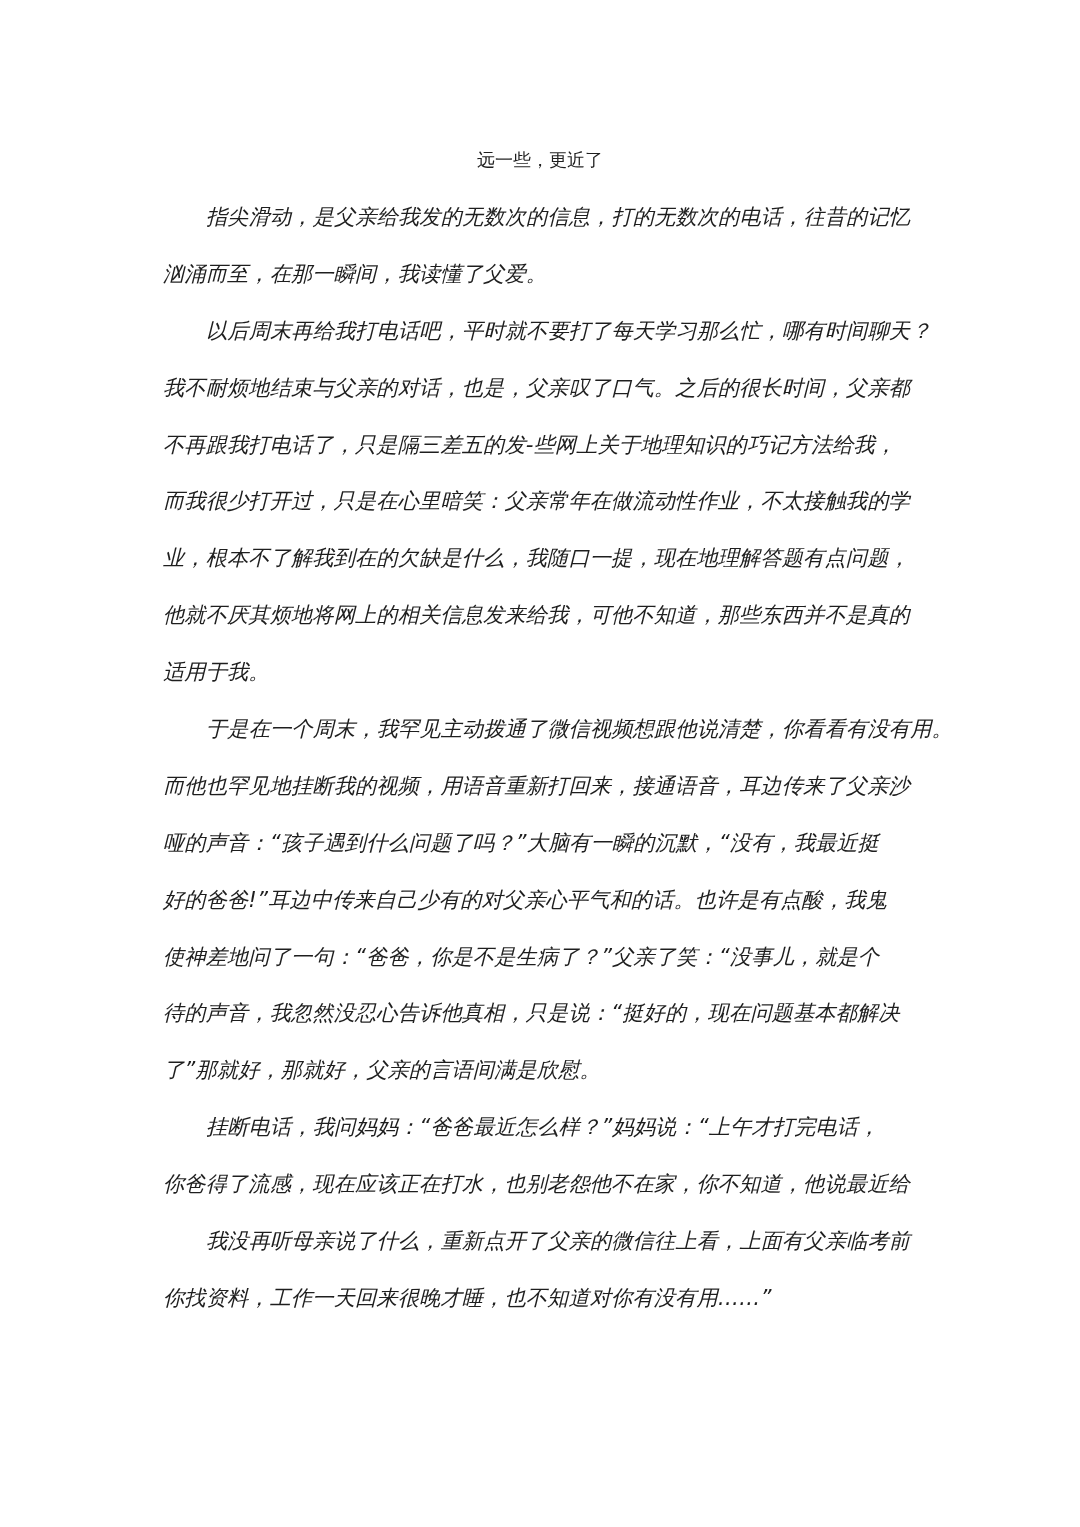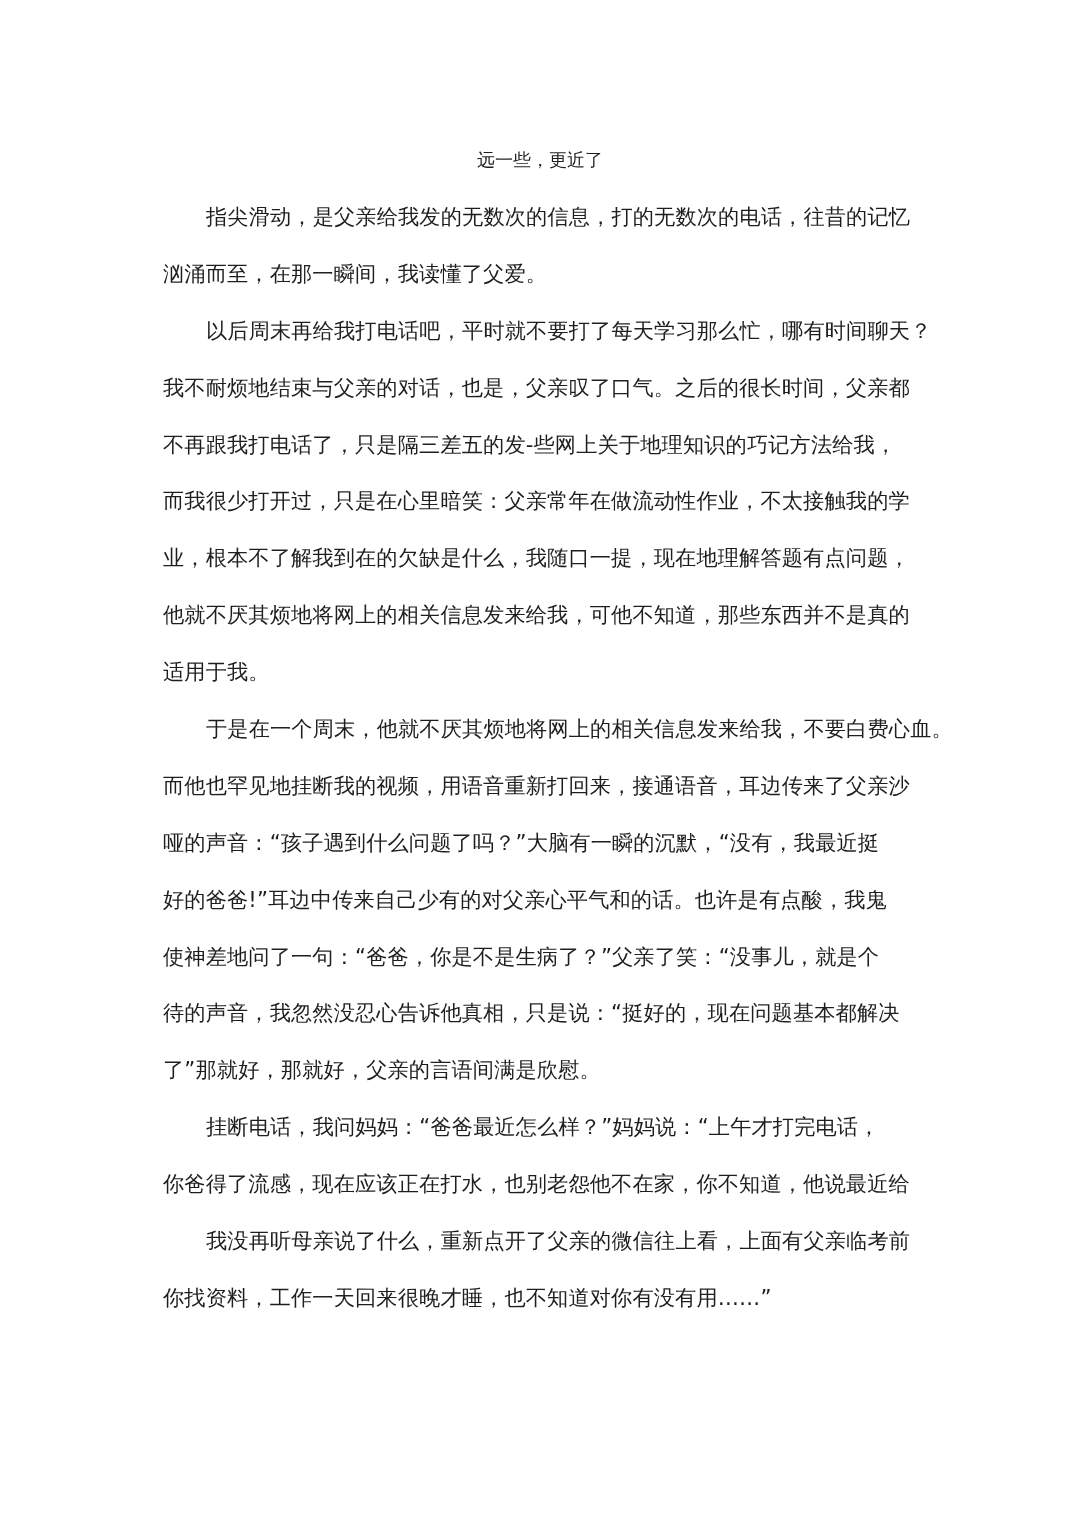--- a/index.html
+++ b/index.html
@@ -38,20 +38,21 @@
       left: 163px;
       top: 200px;
       width: 756px;
     }
     .line {
       height: 56.9px;
       line-height: 34px;
       font-size: 21.2px;
       white-space: nowrap;
       letter-spacing: 0.15px;
+      font-style: italic;
     }
     .line.indent {
       padding-left: 43px;
     }
   </style>
 </head>
 <body>
 
 <div class="page">
   <div class="title">远一些，更近了</div>
@@ -59,21 +60,21 @@
   <div class="body-text">
     <div class="line indent">指尖滑动，是父亲给我发的无数次的信息，打的无数次的电话，往昔的记忆</div>
     <div class="line">汹涌而至，在那一瞬间，我读懂了父爱。</div>
     <div class="line indent">以后周末再给我打电话吧，平时就不要打了每天学习那么忙，哪有时间聊天？</div>
     <div class="line">我不耐烦地结束与父亲的对话，也是，父亲叹了口气。之后的很长时间，父亲都</div>
     <div class="line">不再跟我打电话了，只是隔三差五的发-些网上关于地理知识的巧记方法给我，</div>
     <div class="line">而我很少打开过，只是在心里暗笑：父亲常年在做流动性作业，不太接触我的学</div>
     <div class="line">业，根本不了解我到在的欠缺是什么，我随口一提，现在地理解答题有点问题，</div>
     <div class="line">他就不厌其烦地将网上的相关信息发来给我，可他不知道，那些东西并不是真的</div>
     <div class="line">适用于我。</div>
-    <div class="line indent">于是在一个周末，他就不厌其烦地将网上的相关信息发来给我，不要白费心血。</div>
+    <div class="line indent">于是在一个周末，我罕见主动拨通了微信视频想跟他说清楚，你看看有没有用。</div>
     <div class="line">而他也罕见地挂断我的视频，用语音重新打回来，接通语音，耳边传来了父亲沙</div>
     <div class="line">哑的声音：“孩子遇到什么问题了吗？”大脑有一瞬的沉默，“没有，我最近挺</div>
     <div class="line">好的爸爸!”耳边中传来自己少有的对父亲心平气和的话。也许是有点酸，我鬼</div>
     <div class="line">使神差地问了一句：“爸爸，你是不是生病了？”父亲了笑：“没事儿，就是个</div>
     <div class="line">待的声音，我忽然没忍心告诉他真相，只是说：“挺好的，现在问题基本都解决</div>
     <div class="line">了”那就好，那就好，父亲的言语间满是欣慰。</div>
     <div class="line indent">挂断电话，我问妈妈：“爸爸最近怎么样？”妈妈说：“上午才打完电话，</div>
     <div class="line">你爸得了流感，现在应该正在打水，也别老怨他不在家，你不知道，他说最近给</div>
     <div class="line indent">我没再听母亲说了什么，重新点开了父亲的微信往上看，上面有父亲临考前</div>
     <div class="line">你找资料，工作一天回来很晚才睡，也不知道对你有没有用……”</div>

